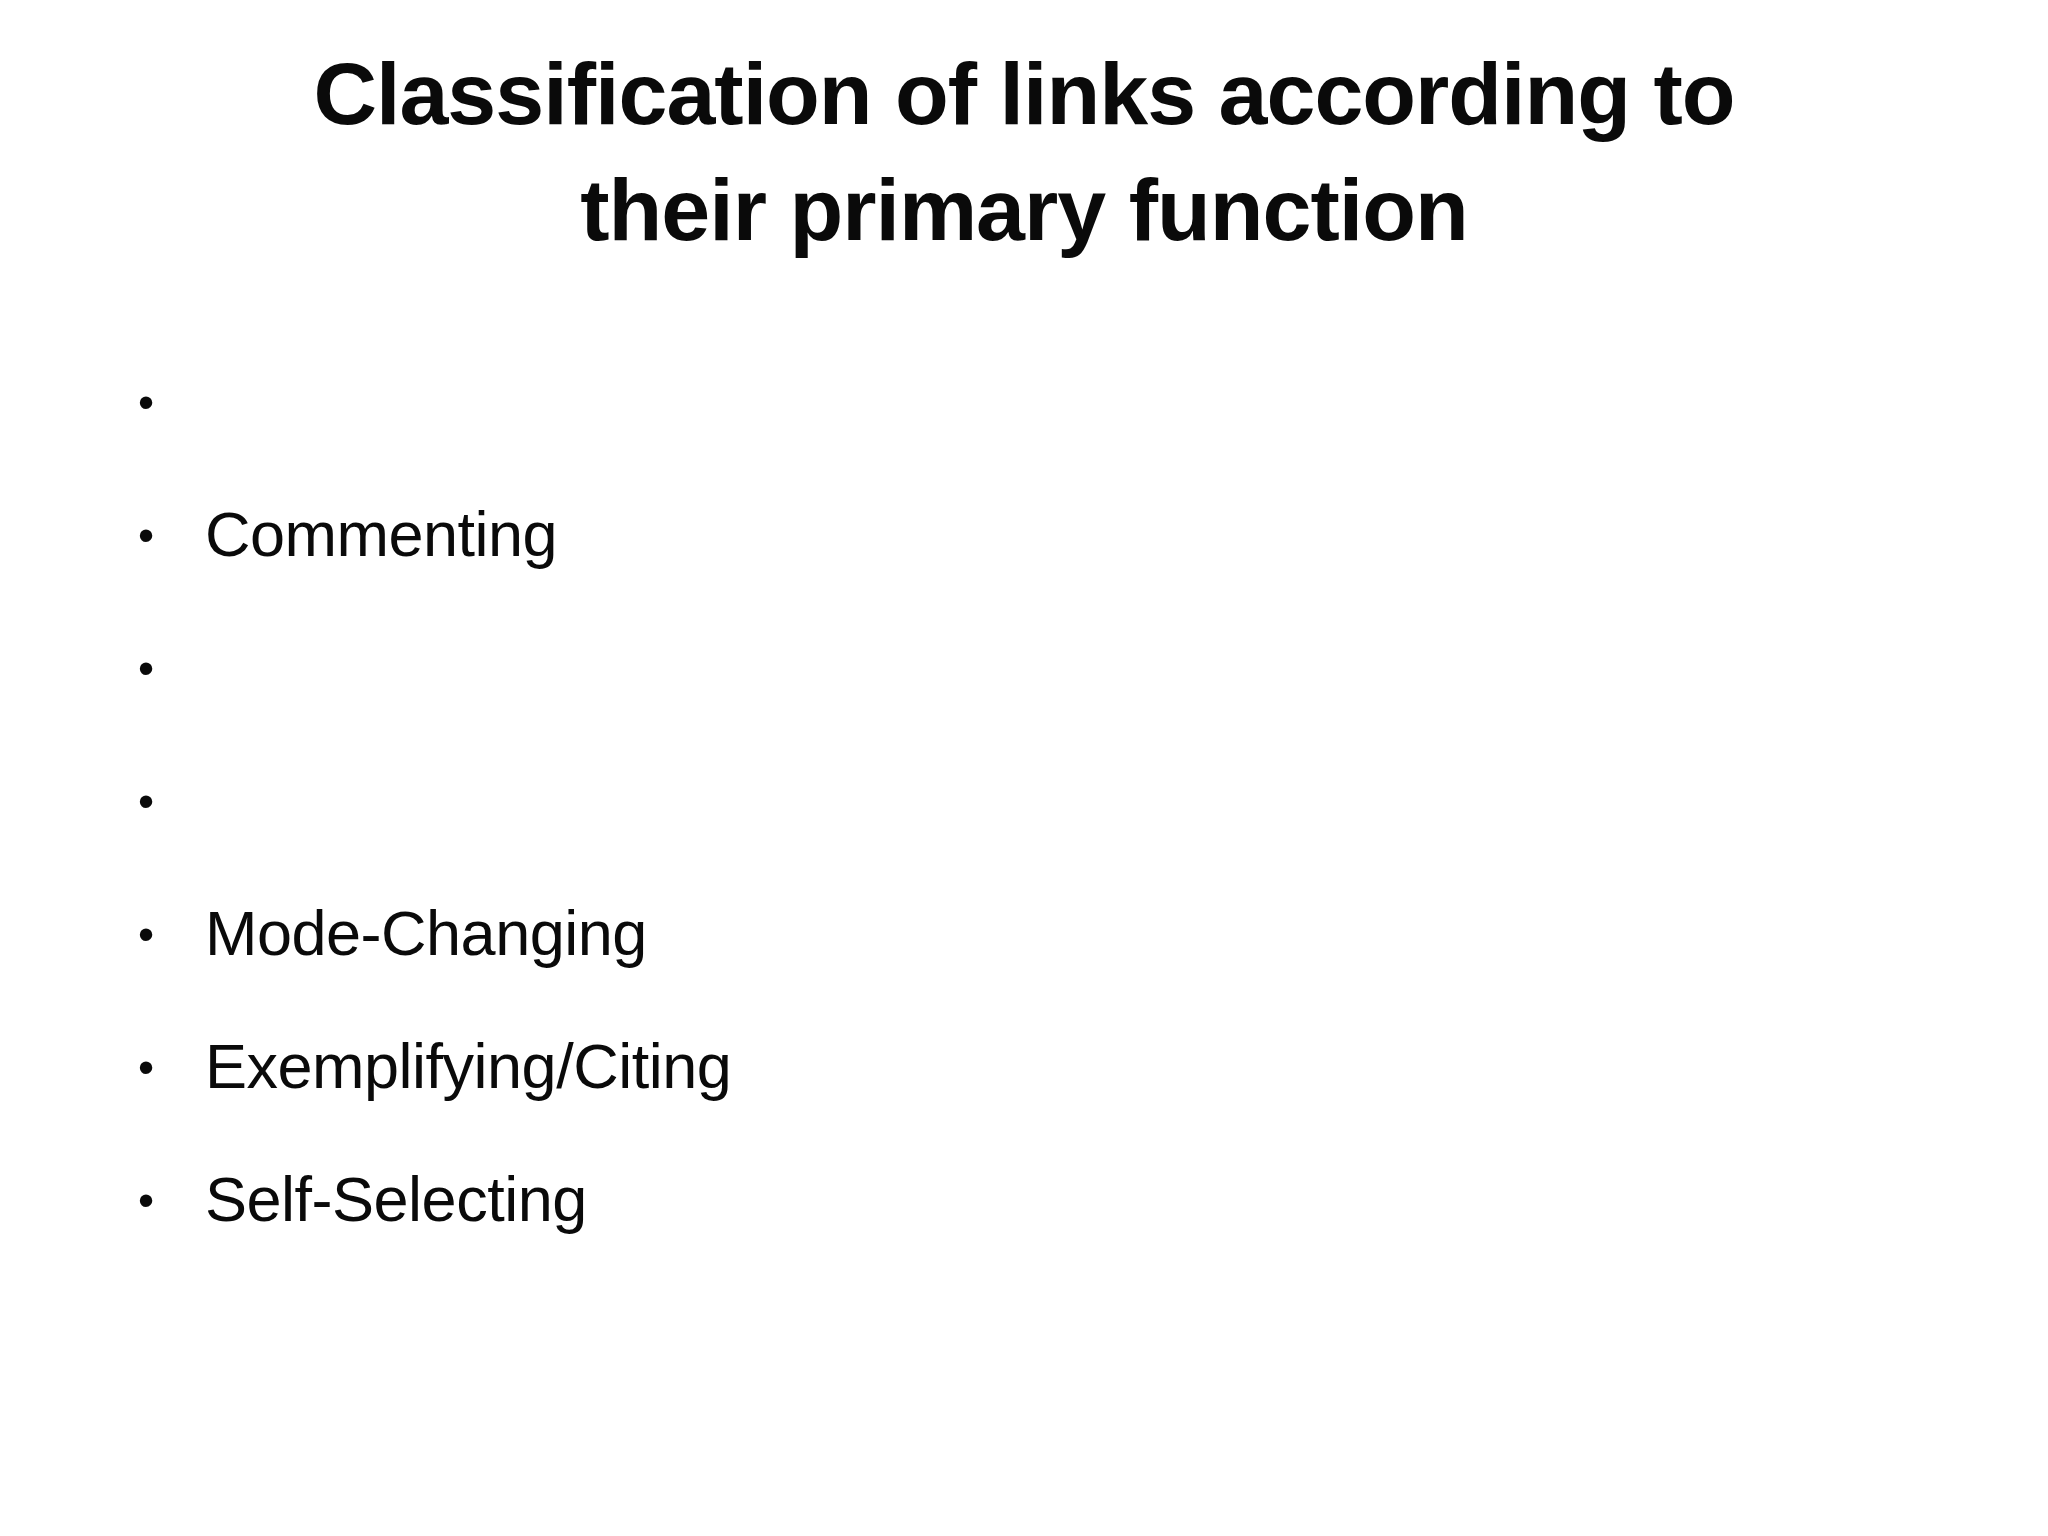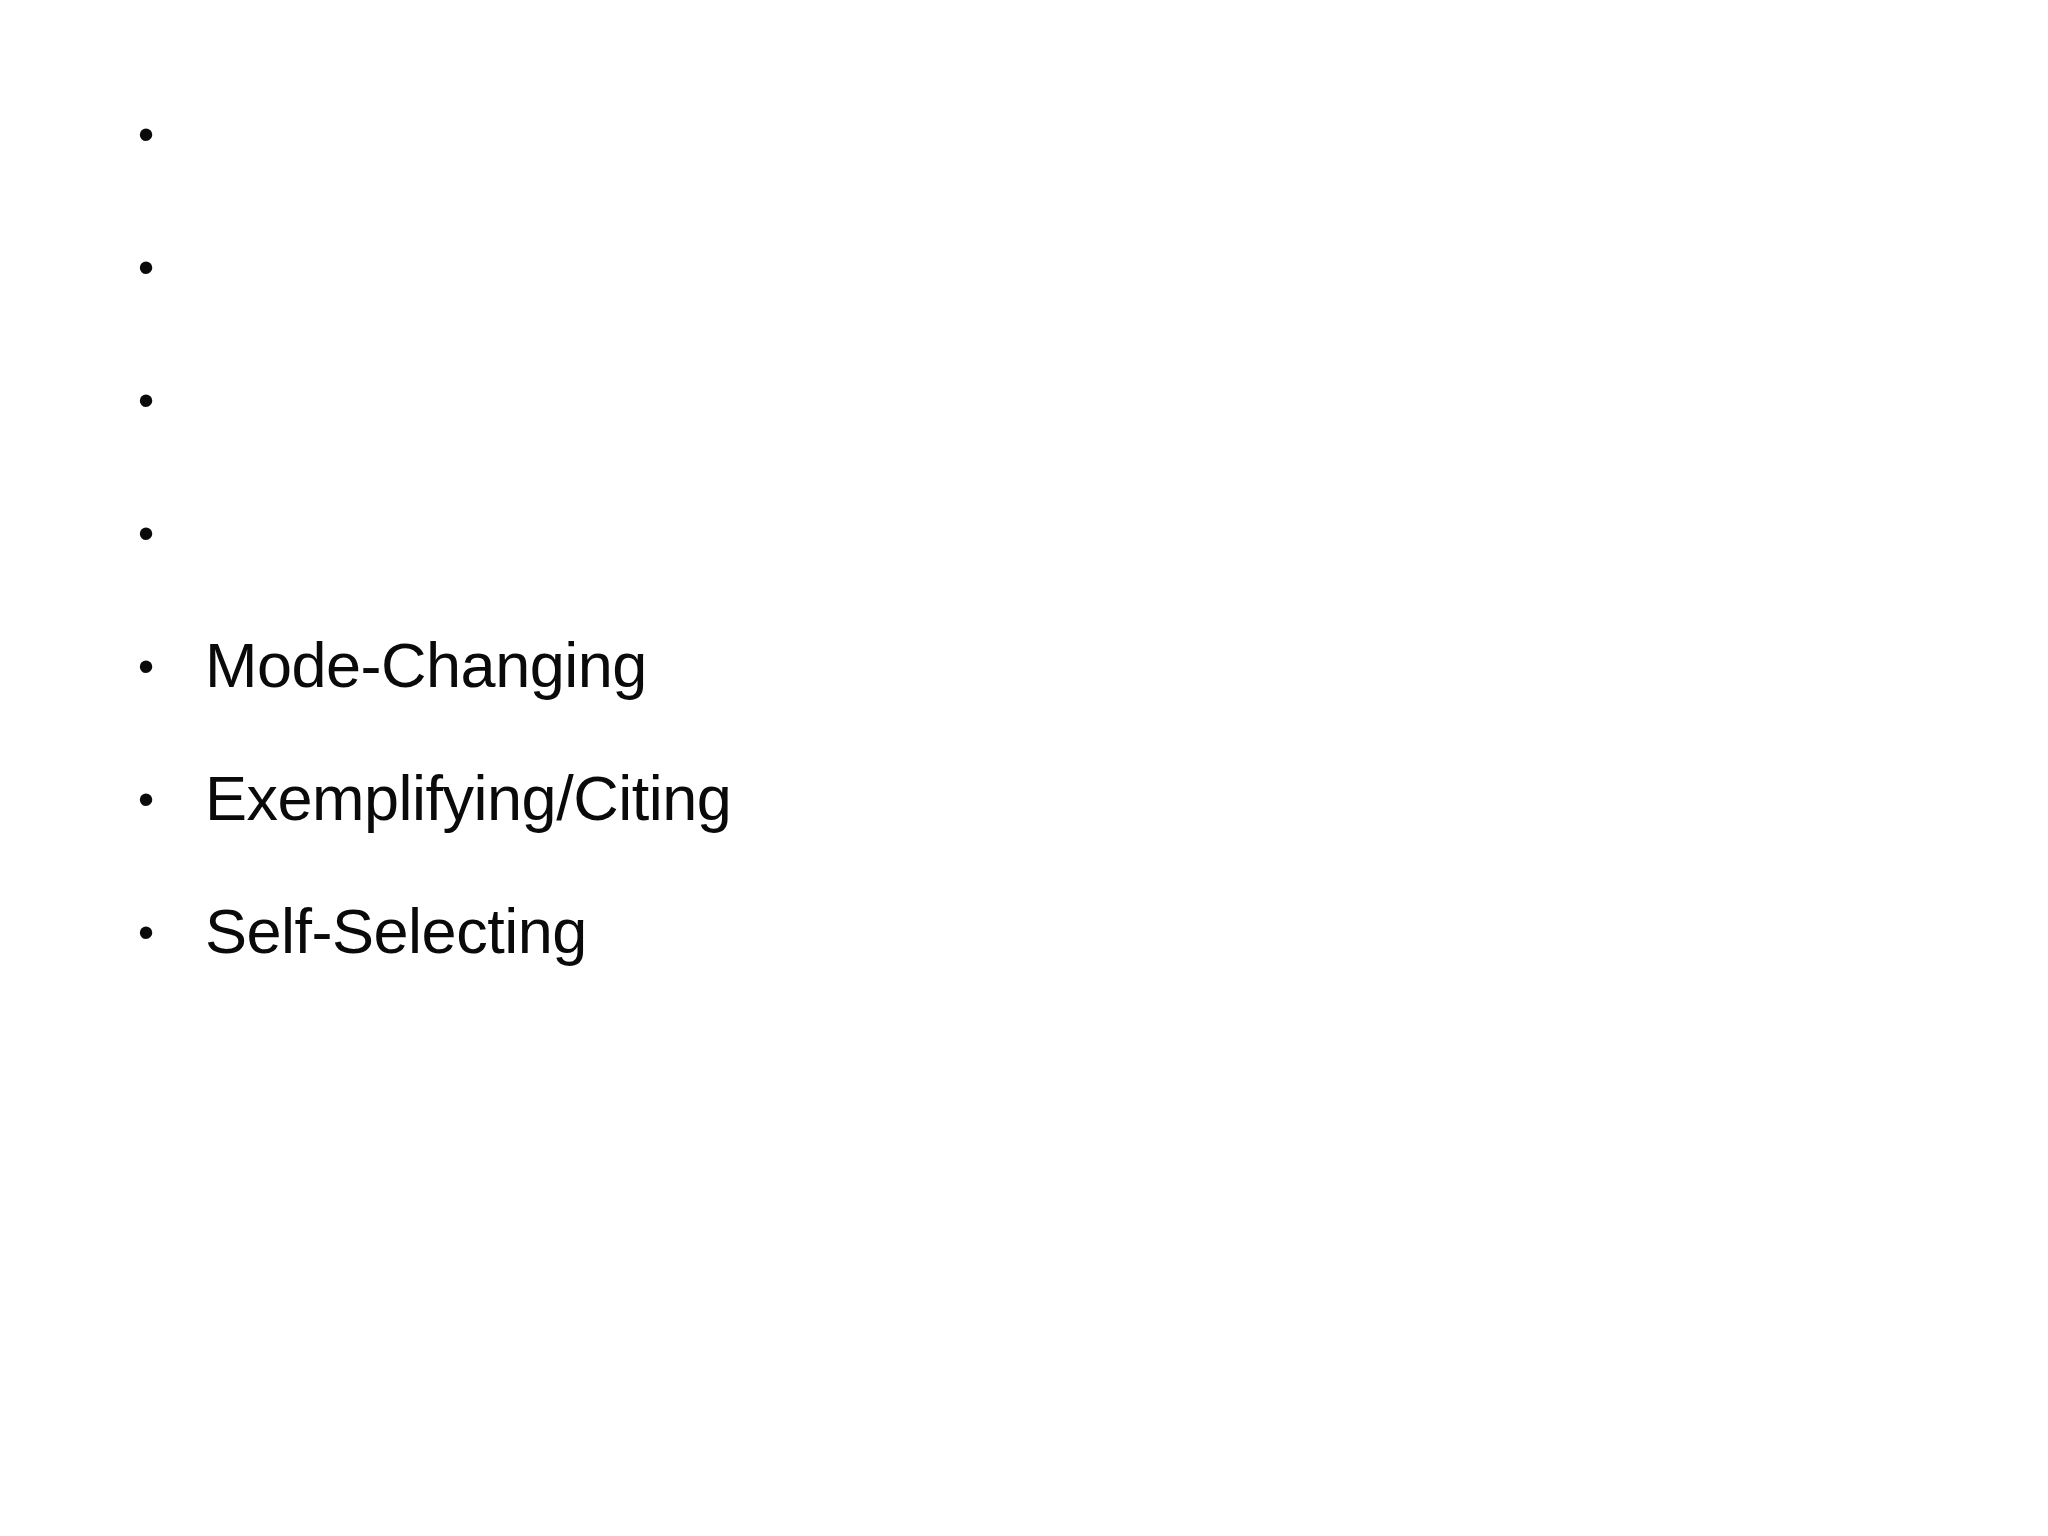--- a/index.html
+++ b/index.html
@@ -43,27 +43,32 @@
     font-size: 46px;
     line-height: 1;
     padding-top: 2px;
   }
   .bullet-text { white-space: nowrap; }
 </style>
 </head>
 <body>
 
 <div class="slide">
+  <h1 class="slide-title">
+    <span class="title-line">Classification of links according to</span>
+    <span class="title-line">their primary function</span>
+  </h1>
 
   <ul class="bullet-list">
     <li class="bullet-item">
       <span class="bullet-dot">•</span>
     </li>
     <li class="bullet-item">
       <span class="bullet-dot">•</span>
+      <span class="bullet-text">Commenting</span>
     </li>
     <li class="bullet-item">
       <span class="bullet-dot">•</span>
     </li>
     <li class="bullet-item">
       <span class="bullet-dot">•</span>
     </li>
     <li class="bullet-item">
       <span class="bullet-dot">•</span>
       <span class="bullet-text">Mode-Changing</span>

